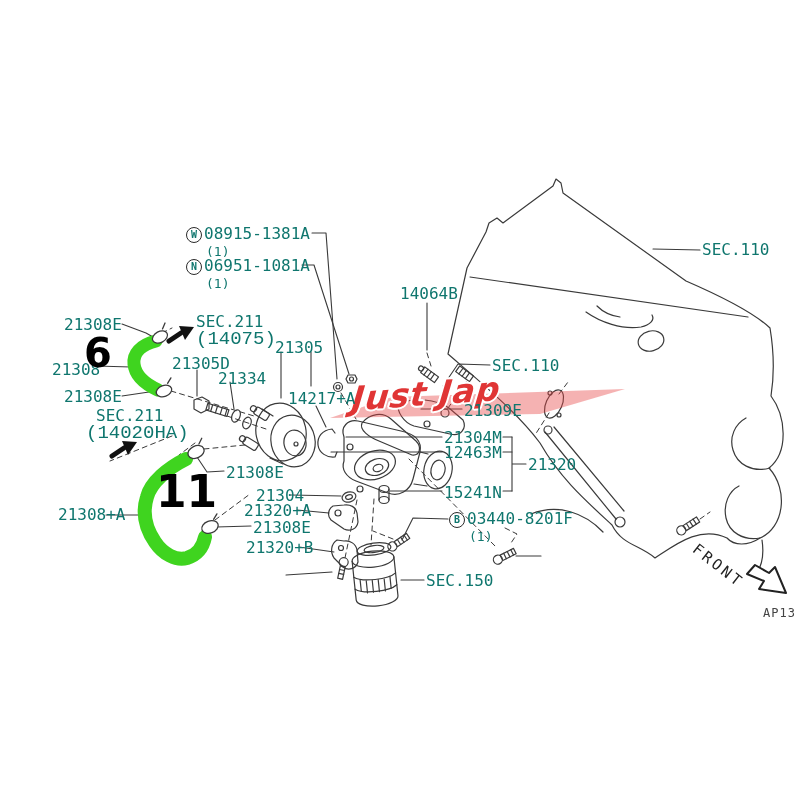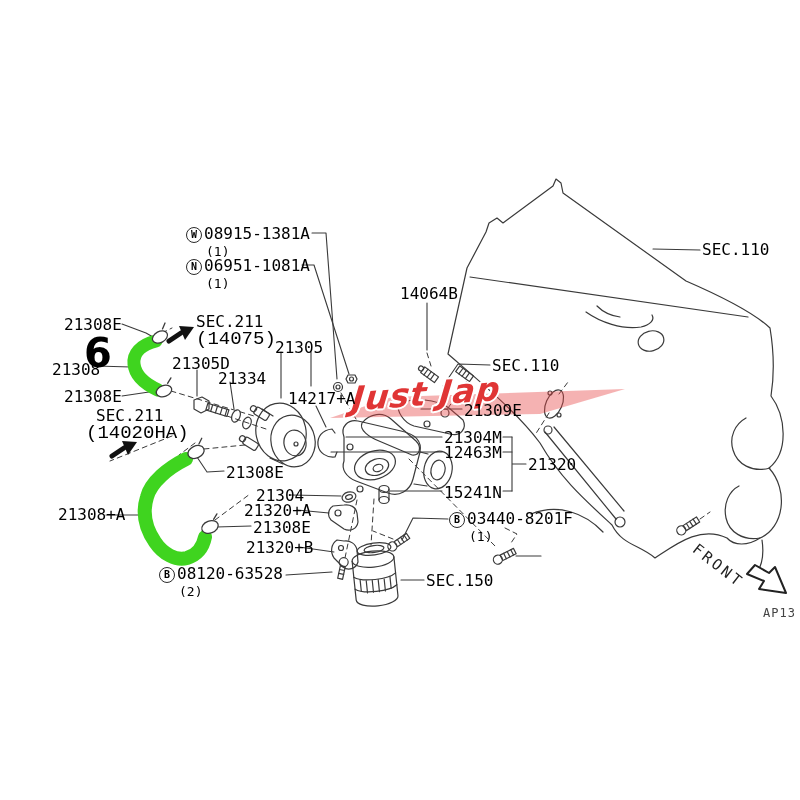--- a/index.html
+++ b/index.html
@@ -5,21 +5,21 @@
   html,body{margin:0;padding:0;background:#fff;}
   .stage{position:relative;width:800px;height:800px;background:#ffffff;overflow:hidden;
          font-family:"DejaVu Sans Mono","Liberation Mono",monospace;}
   svg.art{position:absolute;left:0;top:0;z-index:1;}
   .wm{position:absolute;left:352px;top:374px;z-index:6;
       font-family:"DejaVu Sans","Liberation Sans",sans-serif;
       font-style:italic;font-weight:bold;font-size:33px;color:#e03535;letter-spacing:1px;
       transform:rotate(-4deg) skewX(-10deg);
       text-shadow:2px 0 0 #fff,-2px 0 0 #fff,0 2px 0 #fff,0 -2px 0 #fff,
                   1.5px 1.5px 0 #fff,-1.5px -1.5px 0 #fff,1.5px -1.5px 0 #fff,-1.5px 1.5px 0 #fff;}
-  .co{position:absolute;z-index:10;color:#000000;font-size:16px;line-height:16px;white-space:nowrap;}
+  .co{position:absolute;z-index:10;color:#0f766e;font-size:16px;line-height:16px;white-space:nowrap;}
   .co .lbl{letter-spacing:0;}
   .circ{display:inline-block;width:14px;height:14px;border:1.6px solid #2b2b2b;border-radius:50%;
         font-size:10px;font-weight:bold;text-align:center;line-height:14px;vertical-align:1px;margin-right:2px;}
   .qty{font-size:13px;line-height:14px;margin-left:20px;margin-top:2px;}
   .qty.sec{font-size:19px;margin-left:0;margin-top:2px;font-family:Liberation Mono, monospace;}
   .ind .lbl{margin-left:10px;}
   .bignum{position:absolute;z-index:11;font-family:"DejaVu Sans","Liberation Sans",sans-serif;
           font-weight:800;color:#000;cursor:pointer;}
   .n6{left:84px;top:330px;font-size:40px;}
   .n11{left:156px;top:466px;font-size:44px;}
@@ -303,28 +303,25 @@
 <div class="co" style="left:444px;top:430px"><span class="lbl">21304M</span></div>
 <div class="co" style="left:444px;top:445px"><span class="lbl">12463M</span></div>
 <div class="co" style="left:528px;top:457px"><span class="lbl">21320</span></div>
 <div class="co" style="left:444px;top:485px"><span class="lbl">15241N</span></div>
 <div class="co" style="left:226px;top:465px"><span class="lbl">21308E</span></div>
 <div class="co" style="left:58px;top:507px"><span class="lbl">21308+A</span></div>
 <div class="co" style="left:256px;top:488px"><span class="lbl">21304</span></div>
 <div class="co" style="left:244px;top:503px"><span class="lbl">21320+A</span></div>
 <div class="co" style="left:253px;top:520px"><span class="lbl">21308E</span></div>
 <div class="co" style="left:246px;top:540px"><span class="lbl">21320+B</span></div>
-<div class="co" style="left:159px;top:566px">
-  <span class="circ">B</span><span class="lbl">08120-63528</span>
-  <div class="qty">(2)</div>
-</div>
 <div class="co" style="left:449px;top:511px">
   <span class="circ">B</span><span class="lbl">03440-8201F</span>
   <div class="qty">(1)</div>
 </div>
 <div class="co" style="left:426px;top:573px"><span class="lbl">SEC.150</span></div>
 
 <div class="bignum n6">6</div>
+<div class="bignum n11">11</div>
 
 <div class="front">FRONT</div>
 <div class="code">AP13</div>
 
 </div>
 
 </body></html>

